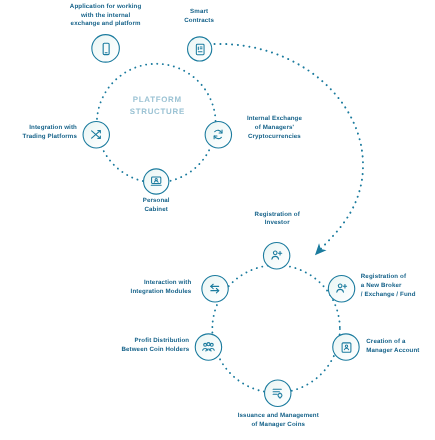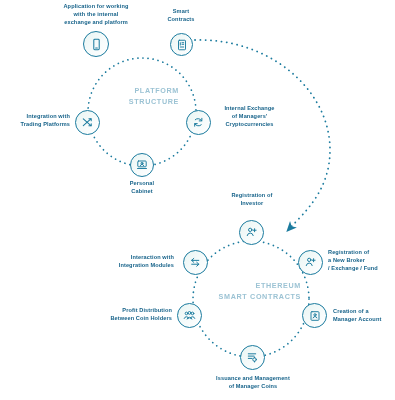--- a/index.html
+++ b/index.html
@@ -36,21 +36,21 @@
   .lbl.r{text-align:right;}
   .lbl.l{text-align:left;}
 
   .hub{
     position:absolute;
     color:#9cc3d4;
     font-size:7.2px;
     font-weight:bold;
     letter-spacing:0.09em;
     line-height:1.5;
-    text-align:right;
+    text-align:center;
     white-space:pre-line;
   }
 </style>
 </head>
 <body>
 
 <div id="stage">
 
   <svg class="layer" viewBox="0 0 395 400">
     <defs>
@@ -62,22 +62,20 @@
     <circle cx="142" cy="112" r="54" fill="none" stroke="#1b7b9e" stroke-width="1.7" stroke-linecap="round" stroke-dasharray="0.1 5.0"></circle>
 
     <circle cx="251" cy="299" r="58" fill="none" stroke="#1b7b9e" stroke-width="1.7" stroke-linecap="round" stroke-dasharray="0.1 5.0"></circle>
 
     <path d="M 195,40 C 270,38 330,90 330,150 C 330,190 305,212 290,228" fill="none" stroke="#1b7b9e" stroke-width="1.8" stroke-linecap="round" stroke-dasharray="0.1 5.2" marker-end="url(#arrowEnd)"></path>
   </svg>
 
   <div class="hub" style="left:107px;top:86px;width:72px;">PLATFORM
 STRUCTURE</div>
 
-  <div class="hub" style="left:203px;top:281px;width:98px;">ETHEREUM
-SMART CONTRACTS</div>
 
   <div class="node" style="left:83px;top:31px;width:26px;height:26px;">
     <span>
       <svg width="13" height="13" viewBox="0 0 24 24" fill="none" stroke="#1b7b9e" stroke-width="1.9" stroke-linecap="round" stroke-linejoin="round">
         <rect x="7" y="2.5" width="10" height="19" rx="1.8"></rect>
         <line x1="10.4" y1="18.3" x2="13.6" y2="18.3"></line>
       </svg>
     </span>
   </div>
   <div class="lbl c" style="left:52px;top:3px;width:88px;">Application for working

